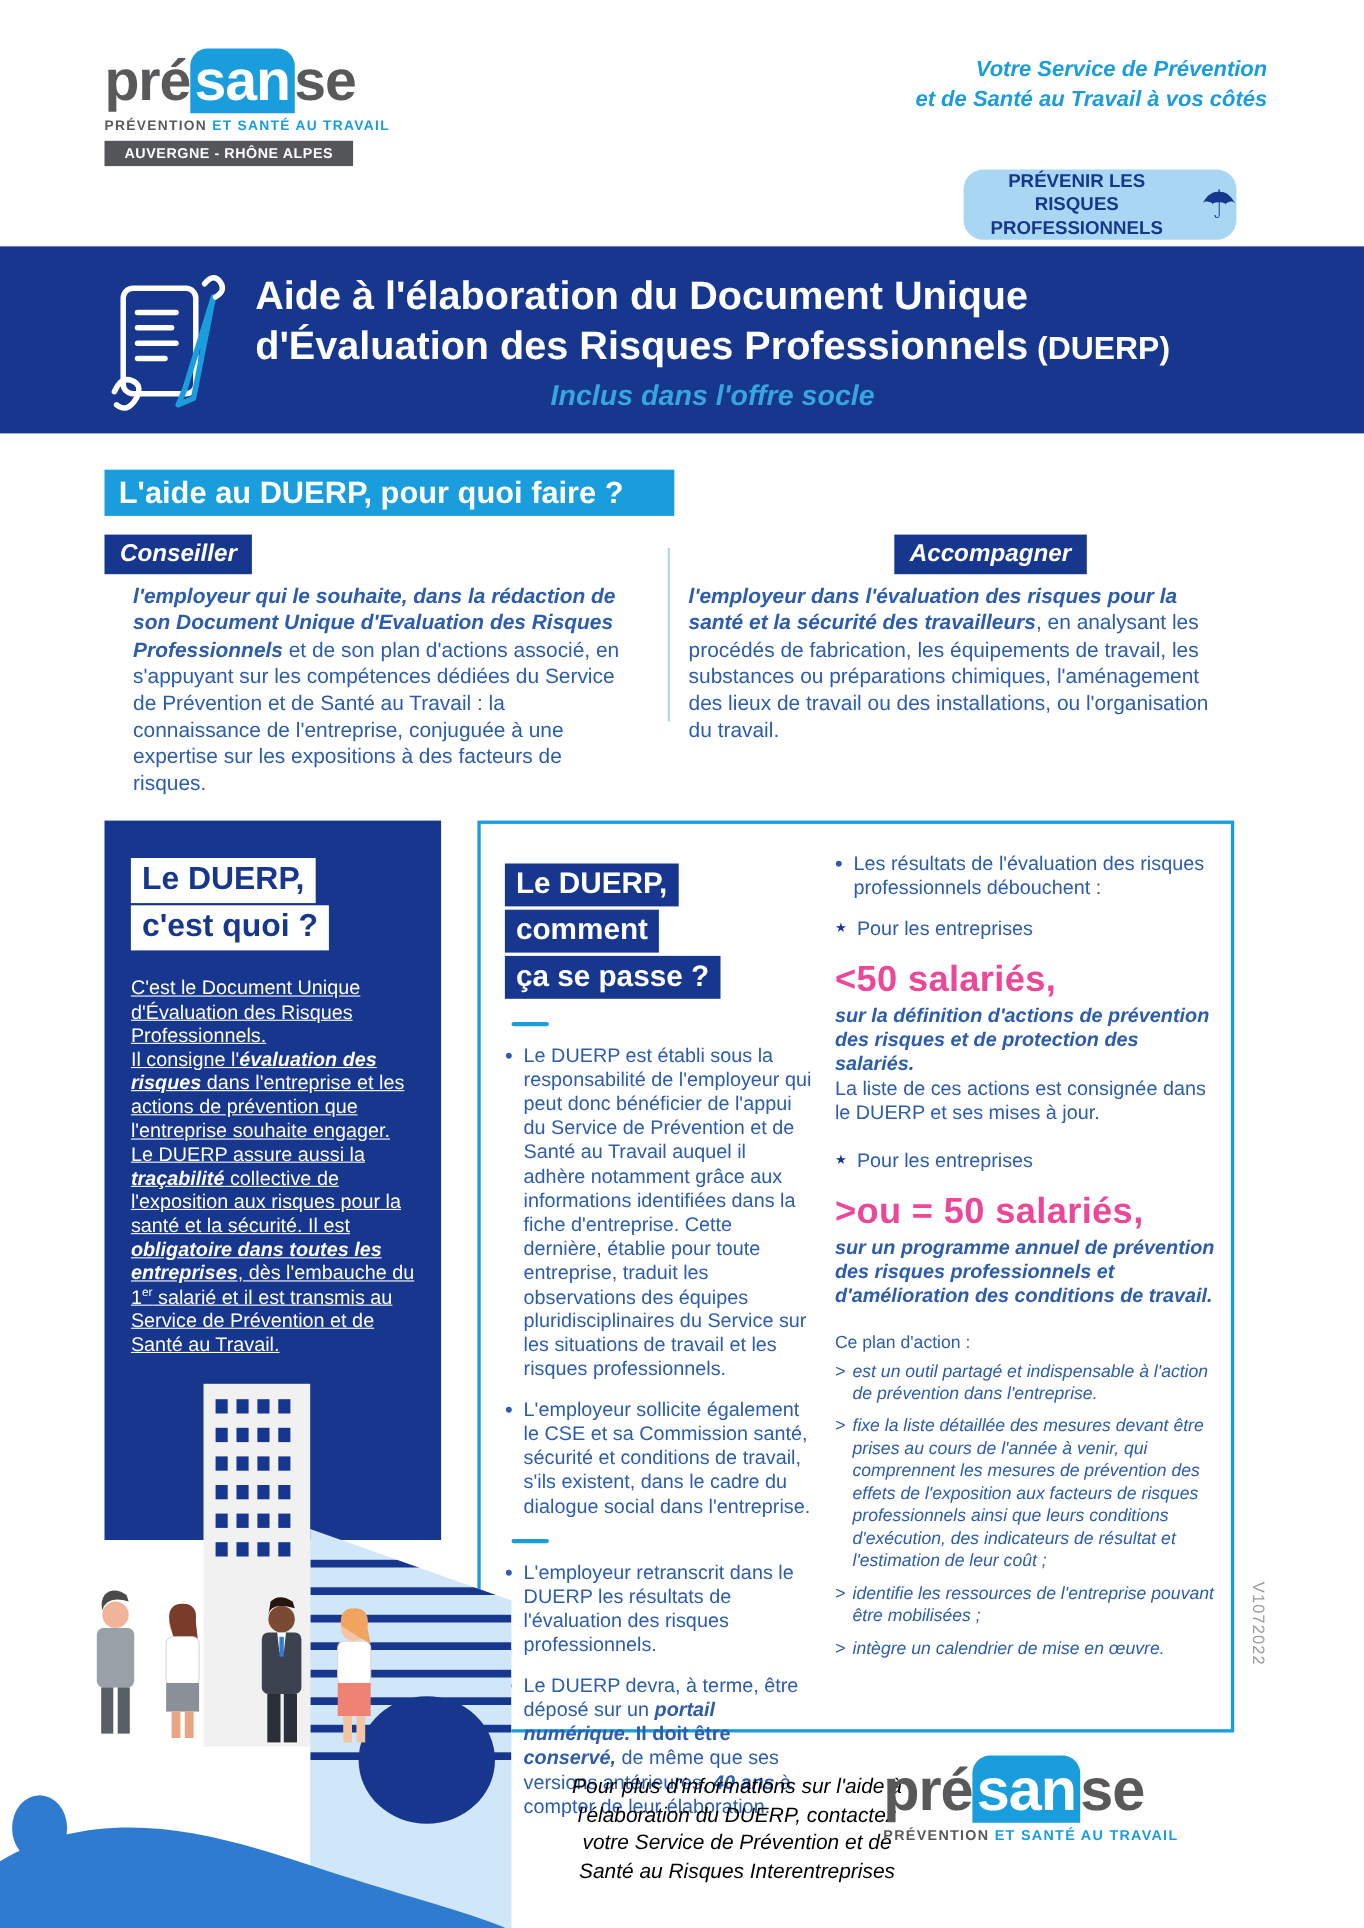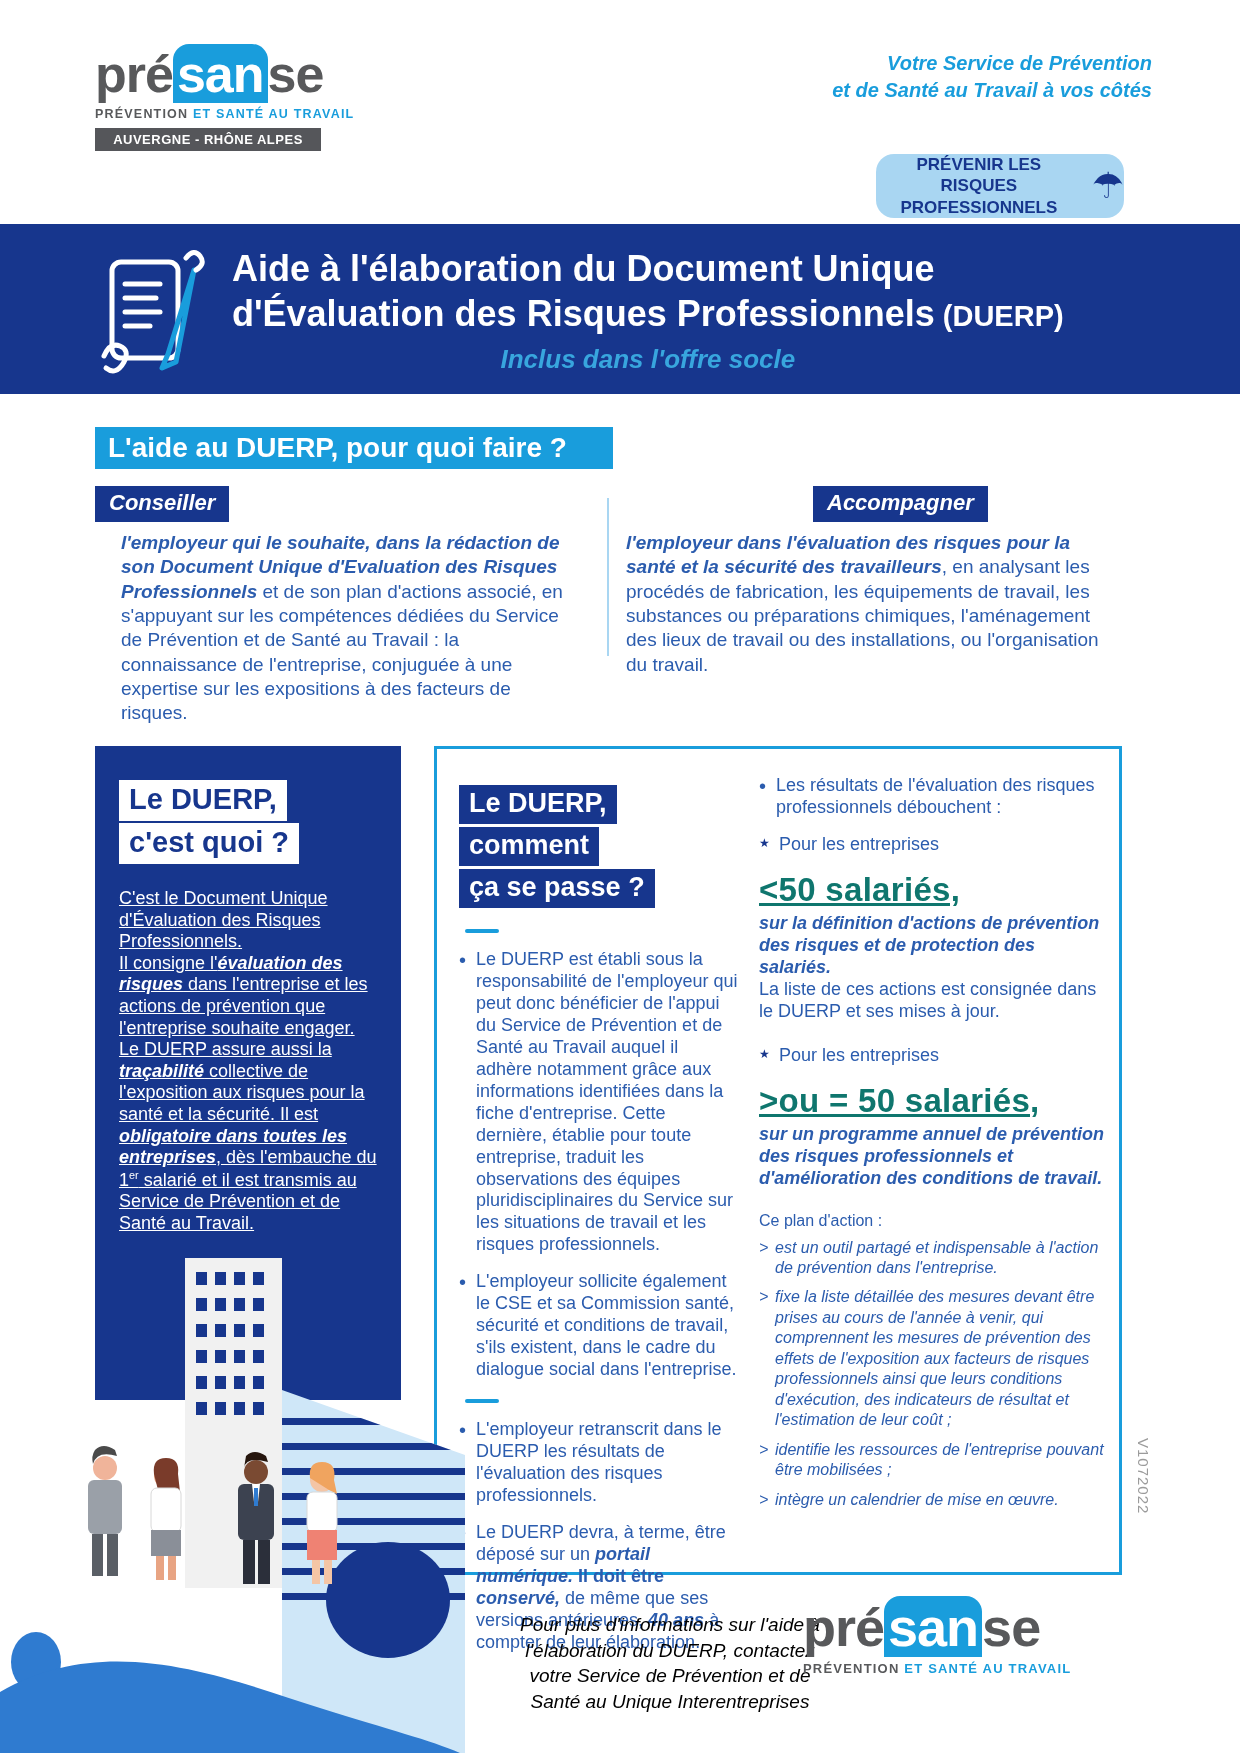--- a/index.html
+++ b/index.html
@@ -63,21 +63,21 @@
                box-sizing:border-box;background:#fff;}
   .mid-col{position:absolute;left:22px;top:36px;width:280px;}
   .mid-col .hl{display:inline-block;background:#17368d;color:#fff;font-weight:bold;font-size:27px;
                padding:3px 10px 5px;margin-bottom:3px;}
   .dash{width:34px;height:4px;background:#199ddc;border-radius:2px;margin:18px 0 16px 6px;}
   .bullet{position:relative;padding-left:17px;margin-bottom:15px;font-size:18px;line-height:1.22;color:#2b5cae;}
   .bullet::before{content:"\2022";position:absolute;left:0;top:-1px;color:#2b5cae;font-size:20px;}
   .right-col{position:absolute;left:322px;top:26px;width:352px;}
   .star-row{position:relative;padding-left:20px;font-size:18px;color:#2b5cae;margin-bottom:2px;}
   .star-row::before{content:"\2605";position:absolute;left:0;top:2px;font-size:12px;color:#17368d;}
-  .big-num{font-size:33px;font-weight:bold;color:#0f766e;letter-spacing:.3px;margin:16px 0 4px;text-decoration:underline;}
+  .big-num{font-size:33px;font-weight:bold;color:#ec4899;letter-spacing:.3px;margin:16px 0 4px;}
   .ritem{margin-bottom:22px;}
   .ritem .bi-par{font-size:18px;line-height:1.22;color:#2b5cae;font-weight:bold;font-style:italic;}
   .ritem .reg-par{font-size:18px;line-height:1.22;color:#2b5cae;}
   .plan-intro{font-size:16px;color:#2b5cae;margin:20px 0 8px;}
   .plan-item{position:relative;padding-left:16px;margin-bottom:9px;font-size:16px;line-height:1.28;
              font-style:italic;color:#2b5cae;}
   .plan-item::before{content:">";position:absolute;left:0;top:0;}
 
   
   .footer-info{position:absolute;left:484px;top:1612px;width:372px;text-align:center;
@@ -272,21 +272,21 @@
       <rect x="324" y="320" width="8" height="24" fill="#f4c5a5"></rect>
     </g>
 
     <path d="M0 452 C110 388 230 440 320 468 C390 490 430 500 460 513 L0 513 Z" fill="#2f7bd0"></path>
   </svg>
 
   <div class="footer-info">
     <div>Pour plus d'informations sur l'aide à</div>
     <div>l'élaboration du DUERP, contactez</div>
     <div>votre Service de Prévention et de</div>
-    <div>Santé au Unique Interentreprises</div>
+    <div>Santé au Risques Interentreprises</div>
   </div>
 
   <div class="logo-footer">
     <div class="logo-word"><span class="lg-pre">pré</span><span class="lg-san">san</span><span class="lg-se">se</span></div>
     <div class="logo-sub"><span class="sub-gray">PRÉVENTION</span> <span class="sub-blue">ET SANTÉ AU TRAVAIL</span></div>
   </div>
 
   <div class="version">V1072022</div>
 
 </div>

